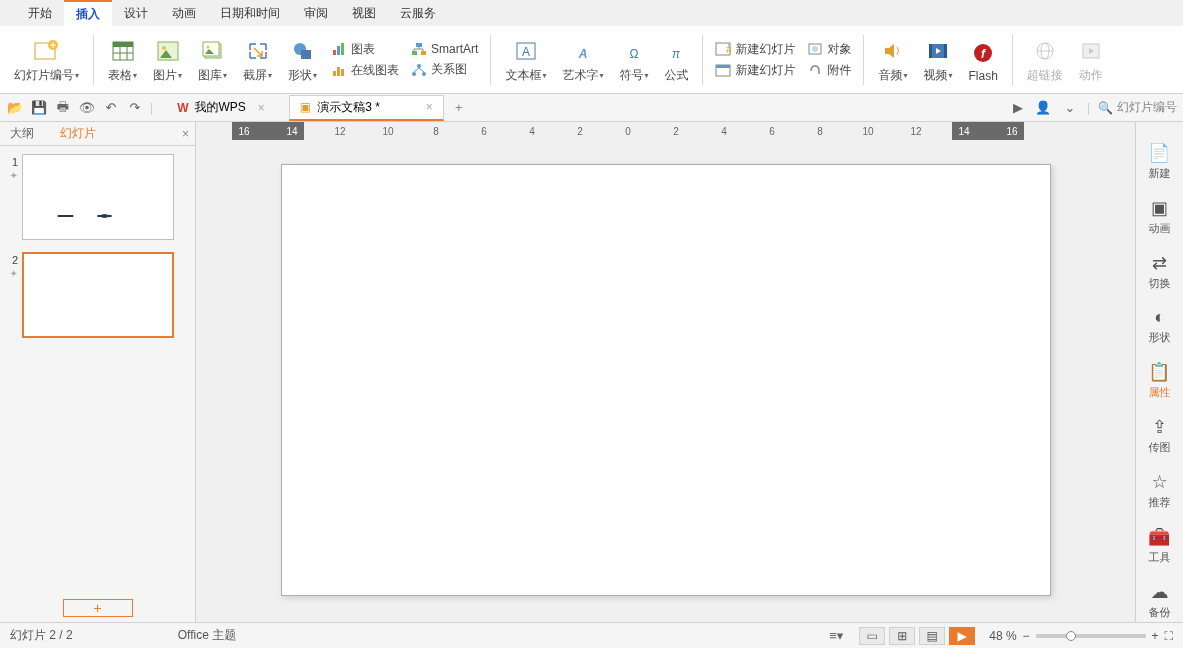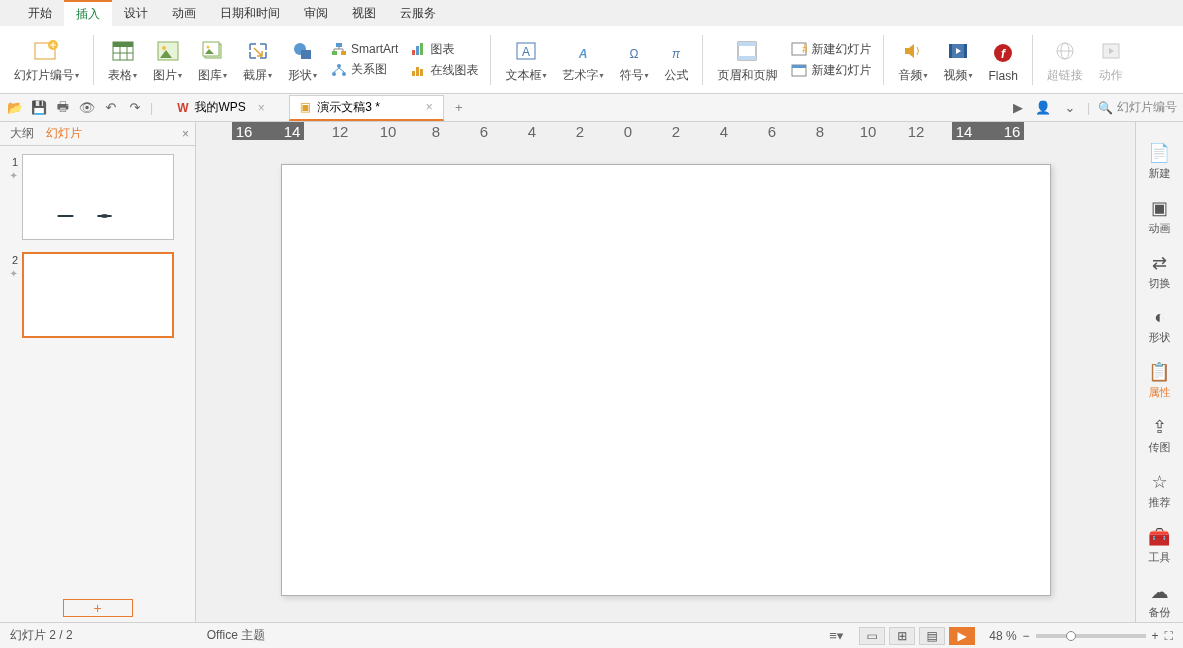--- a/index.html
+++ b/index.html
@@ -1,54 +1,54 @@
 <!DOCTYPE html>
 <html><head>
 <meta charset="utf-8">
 <style>
 *{margin:0;padding:0;box-sizing:border-box;font-family:"Microsoft YaHei",sans-serif;font-size:12px;}
 body{background:#f0f0f0;width:1183px;height:648px;overflow:hidden;display:flex;flex-direction:column;}
 .tabs{height:26px;display:flex;align-items:flex-end;background:#f0f0f0;padding-left:16px;}
 .tab{padding:4px 12px;color:#333;cursor:pointer;height:26px;display:flex;align-items:center;}
-.tab.active{background:#fff;color:#15803d;border-top:2px solid #e97b2f;}
+.tab.active{background:#fff;color:#1d4ed8;border-top:2px solid #e97b2f;font-weight:bold;}
 .ribbon{height:68px;background:#fff;border-bottom:1px solid #d0d0d0;display:flex;align-items:center;padding:2px 8px;gap:4px;}
 .rgroup{display:flex;flex-direction:column;align-items:center;justify-content:center;padding:2px 6px;height:62px;cursor:pointer;position:relative;}
 .rgroup .ic{font-size:24px;height:32px;display:flex;align-items:center;justify-content:center;}
 .rgroup .lbl{font-size:11px;color:#4a4a4a;white-space:nowrap;display:flex;align-items:center;gap:1px;}
 .rgroup .dd{font-size:8px;color:#666;}
 .rgroup.dis{opacity:0.45;}
 .sep{width:1px;height:50px;background:#d8d8d8;margin:0 4px;}
 .rstack{display:flex;flex-direction:column;gap:2px;justify-content:center;height:62px;}
 .ritem{display:flex;align-items:center;gap:4px;font-size:11px;color:#4a4a4a;cursor:pointer;padding:1px 4px;white-space:nowrap;}
 .ritem .sic{width:16px;height:16px;display:flex;align-items:center;justify-content:center;font-size:13px;}
 .qat{height:28px;background:#f5f5f5;border-bottom:1px solid #d0d0d0;display:flex;align-items:center;padding:0 6px;gap:6px;}
 .qic{width:18px;height:18px;display:flex;align-items:center;justify-content:center;cursor:pointer;font-size:13px;color:#666;}
 .doctab{display:flex;align-items:center;height:26px;padding:0 10px;gap:6px;cursor:pointer;margin-left:8px;font-size:12px;}
 .doctab.active{background:#fff;border:1px solid #d0d0d0;border-bottom:2px solid #e97b2f;}
 .qat-right{margin-left:auto;display:flex;align-items:center;gap:8px;}
 .search{display:flex;align-items:center;gap:4px;color:#888;font-size:12px;}
 .main{flex:1;display:flex;overflow:hidden;}
 .leftpanel{width:196px;background:#f5f5f5;border-right:1px solid #d0d0d0;display:flex;flex-direction:column;}
-.lp-tabs{height:24px;display:flex;align-items:center;border-bottom:1px solid #d0d0d0;padding:0 6px;gap:4px;}
+.lp-tabs{height:24px;display:flex;align-items:center;border-bottom:1px solid #d0d0d0;padding:0 6px;gap:18px;}
 .lp-tab{font-size:12px;color:#666;cursor:pointer;padding:2px 4px;}
 .lp-tab.active{color:#e97b2f;}
 .lp-close{margin-left:auto;cursor:pointer;color:#888;font-size:12px;}
 .thumbs{flex:1;overflow:auto;padding:8px 4px;}
 .thumb{display:flex;align-items:flex-start;gap:4px;margin-bottom:12px;}
 .thumb .num{width:14px;text-align:right;font-size:11px;color:#444;padding-top:2px;}
 .thumb .slide{width:152px;height:86px;background:#fff;border:1px solid #c0c0c0;}
 .thumb .slide.sel{border:2px solid #e97b2f;}
 .thumb .star{font-size:10px;color:#aaa;margin-top:2px;}
 .addslide{height:28px;display:flex;align-items:center;justify-content:center;}
 .addslide .btn{border:1px solid #e97b2f;color:#e97b2f;width:70px;height:18px;display:flex;align-items:center;justify-content:center;font-size:14px;cursor:pointer;}
 .center{flex:1;display:flex;flex-direction:column;background:#f0f0f0;}
 .ruler-h{height:18px;background:#f0f0f0;display:flex;margin-left:18px;overflow:hidden;}
 .ruler-c{width:18px;background:#f0f0f0;}
 .hbody{display:flex;align-items:center;gap:0;}
-.rseg{width:38px;height:18px;position:relative;font-size:15px;color:#666;display:flex;align-items:center;justify-content:center;}
+.rseg{width:38px;height:18px;position:relative;font-size:10px;color:#666;display:flex;align-items:center;justify-content:center;}
 .rseg.dark{background:#6a6a6a;color:#fff;}
 .center-body{flex:1;display:flex;overflow:hidden;}
 .ruler-v{width:18px;background:#f0f0f0;}
 .canvas-wrap{flex:1;display:flex;align-items:flex-start;justify-content:center;overflow:auto;padding:24px 0;}
 .canvas{width:770px;height:432px;background:#fff;border:1px solid #b0b0b0;box-shadow:2px 2px 6px rgba(0,0,0,0.15);background-image:radial-gradient(#c8c8c8 0.5px,transparent 0.5px);background-size:12px 12px;}
 .scroll-v{width:18px;background:#f0f0f0;}
 .rightpanel{width:48px;background:#f3f3f3;border-left:1px solid #d0d0d0;display:flex;flex-direction:column;align-items:center;padding-top:20px;gap:18px;}
 .rp-item{display:flex;flex-direction:column;align-items:center;gap:2px;cursor:pointer;color:#555;}
 .rp-item.active{color:#e97b2f;}
 .rp-item .ri{font-size:18px;}
@@ -157,20 +157,42 @@
       </div>
     <div class="lbl">
         <span>形状</span>
         <span class="dd">▾</span>
       </div>
   </div>
   <div class="rstack">
     <div class="ritem">
         <span class="sic">
           <svg width="16" height="14">
+            <rect x="2" y="8" width="3" height="5" fill="#e05a4a"></rect>
+            <rect x="6" y="4" width="3" height="9" fill="#5a9ad0"></rect>
+            <rect x="10" y="1" width="3" height="12" fill="#6aba5a"></rect>
+          </svg>
+        </span>
+        <span>图表</span>
+      </div>
+    <div class="ritem">
+        <span class="sic">
+          <svg width="16" height="14">
+            <rect x="2" y="8" width="3" height="5" fill="#e0a030"></rect>
+            <rect x="6" y="4" width="3" height="9" fill="#e0a030"></rect>
+            <rect x="10" y="6" width="3" height="7" fill="#e0a030"></rect>
+          </svg>
+        </span>
+        <span>在线图表</span>
+      </div>
+  </div>
+  <div class="rstack">
+    <div class="ritem">
+        <span class="sic">
+          <svg width="16" height="14">
             <rect x="5" y="1" width="6" height="4" fill="#5a9ad0"></rect>
             <rect x="1" y="9" width="5" height="4" fill="#6aba5a"></rect>
             <rect x="10" y="9" width="5" height="4" fill="#e0a030"></rect>
             <line x1="8" y1="5" x2="8" y2="7" stroke="#888"></line>
             <line x1="3" y1="9" x2="3" y2="7" stroke="#888"></line>
             <line x1="12" y1="9" x2="12" y2="7" stroke="#888"></line>
             <line x1="3" y1="7" x2="12" y2="7" stroke="#888"></line>
           </svg>
         </span>
         <span>SmartArt</span>
@@ -180,42 +202,20 @@
           <svg width="16" height="14">
             <circle cx="8" cy="3" r="2" fill="#5a9ad0"></circle>
             <circle cx="3" cy="11" r="2" fill="#5a9ad0"></circle>
             <circle cx="13" cy="11" r="2" fill="#5a9ad0"></circle>
             <path d="M8 5 L3 9 M8 5 L13 9" stroke="#5a9ad0"></path>
           </svg>
         </span>
         <span>关系图</span>
       </div>
   </div>
-  <div class="rstack">
-    <div class="ritem">
-        <span class="sic">
-          <svg width="16" height="14">
-            <rect x="2" y="8" width="3" height="5" fill="#e05a4a"></rect>
-            <rect x="6" y="4" width="3" height="9" fill="#5a9ad0"></rect>
-            <rect x="10" y="1" width="3" height="12" fill="#6aba5a"></rect>
-          </svg>
-        </span>
-        <span>图表</span>
-      </div>
-    <div class="ritem">
-        <span class="sic">
-          <svg width="16" height="14">
-            <rect x="2" y="8" width="3" height="5" fill="#e0a030"></rect>
-            <rect x="6" y="4" width="3" height="9" fill="#e0a030"></rect>
-            <rect x="10" y="6" width="3" height="7" fill="#e0a030"></rect>
-          </svg>
-        </span>
-        <span>在线图表</span>
-      </div>
-  </div>
   <div class="sep"></div>
   <div class="rgroup">
     <div class="ic">
         <svg width="24" height="22">
           <rect x="3" y="3" width="18" height="16" fill="#fff" stroke="#4a7ab0"></rect>
           <text x="12" y="16" text-anchor="middle" font-size="12" fill="#4a7ab0">A</text>
         </svg>
       </div>
     <div class="lbl">
         <span>文本框</span>
@@ -248,50 +248,57 @@
     <div class="ic">
         <svg width="24" height="22">
           <text x="12" y="18" text-anchor="middle" font-size="20" fill="#4a7ab0" font-style="italic">π</text>
         </svg>
       </div>
     <div class="lbl">
         <span>公式</span>
       </div>
   </div>
   <div class="sep"></div>
-  <div class="rgroup">
-    <div class="ic">
-        <svg width="24" height="22">
-          <rect x="3" y="2" width="18" height="18" fill="#fff" stroke="#888"></rect>
-          <rect x="3" y="2" width="18" height="4" fill="#c0d8f0"></rect>
-          <rect x="3" y="16" width="18" height="4" fill="#c0d8f0"></rect>
-        </svg>
-      </div>
-    <div class="lbl">
-        <span>页眉和页脚</span>
-      </div>
-  </div>
   <div class="rstack">
     <div class="ritem">
         <span class="sic">
           <svg width="16" height="14">
             <rect x="1" y="1" width="14" height="12" fill="#fff" stroke="#888"></rect>
             <text x="11" y="11" font-size="7" fill="#e0a030">#</text>
           </svg>
         </span>
         <span>新建幻灯片</span>
       </div>
     <div class="ritem">
         <span class="sic">
           <svg width="16" height="14">
             <rect x="1" y="2" width="14" height="11" fill="#fff" stroke="#888"></rect>
             <rect x="1" y="2" width="14" height="3" fill="#5a9ad0"></rect>
           </svg>
         </span>
         <span>新建幻灯片</span>
+      </div>
+  </div>
+  <div class="rstack">
+    <div class="ritem">
+        <span class="sic">
+          <svg width="16" height="14">
+            <rect x="2" y="2" width="12" height="10" fill="#fff" stroke="#888"></rect>
+            <circle cx="8" cy="7" r="3" fill="#c0d8f0"></circle>
+          </svg>
+        </span>
+        <span>对象</span>
+      </div>
+    <div class="ritem">
+        <span class="sic">
+          <svg width="16" height="14">
+            <path d="M4 8 Q4 3 8 3 Q12 3 12 8 L12 11" stroke="#888" fill="none" stroke-width="1.5"></path>
+          </svg>
+        </span>
+        <span>附件</span>
       </div>
   </div>
   <div class="sep"></div>
   <div class="rgroup">
     <div class="ic">
         <svg width="24" height="22">
           <path d="M4 8 L8 8 L13 4 L13 18 L8 14 L4 14 Z" fill="#e0a030"></path>
           <path d="M16 7 Q19 11 16 15" stroke="#e0a030" fill="none"></path>
         </svg>
       </div>
@@ -497,21 +504,21 @@
         <div class="rp-item" style="margin-bottom: 16px;">
           <div class="ri">☁</div>
           <div class="rl">备份</div>
         </div>
       </div>
   </div>
 </div>
 
 <div class="status">
   <span>幻灯片 2 / 2</span>
-  <span style="margin-left:120px">Office 主题</span>
+  <span style="margin-left:91px">Office 主题</span>
   <span class="sp"></span>
   <span class="qic">≡▾</span>
   <div class="vbtns">
     <div class="vbtn">▭</div>
     <div class="vbtn">⊞</div>
     <div class="vbtn">▤</div>
     <div class="vbtn play">▶</div>
   </div>
   <div class="zoom">
     <span>48 %</span>

